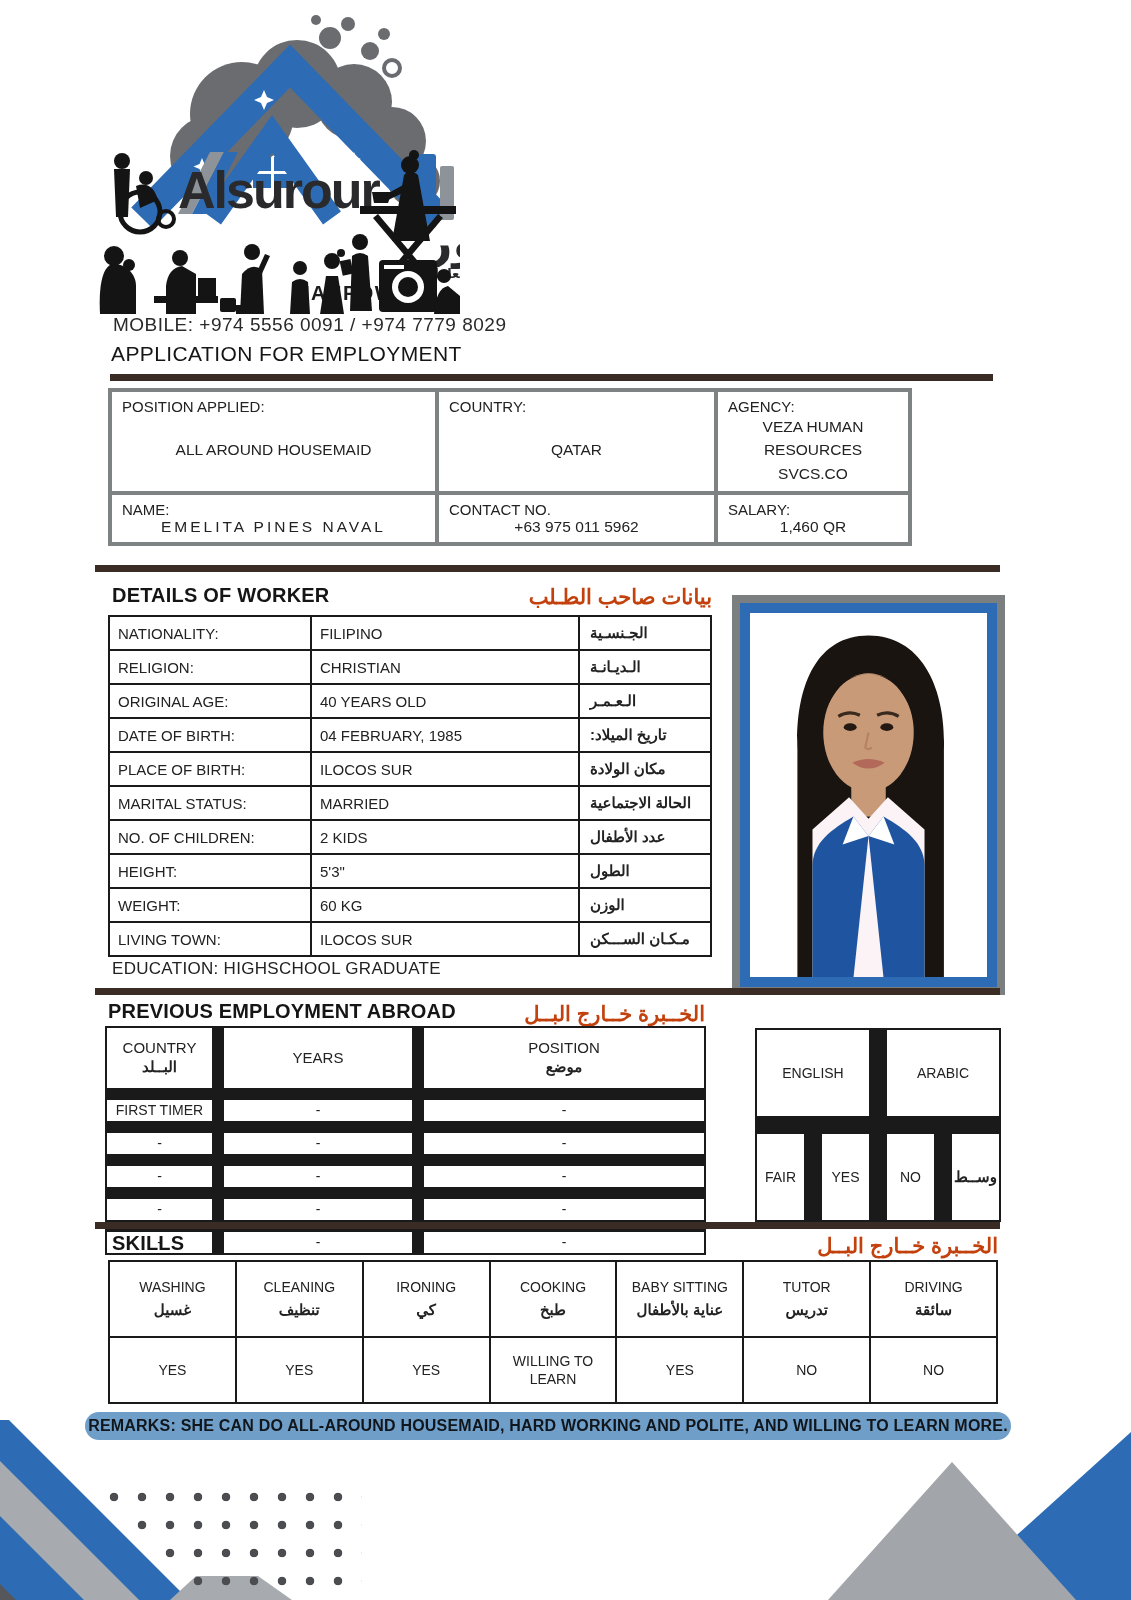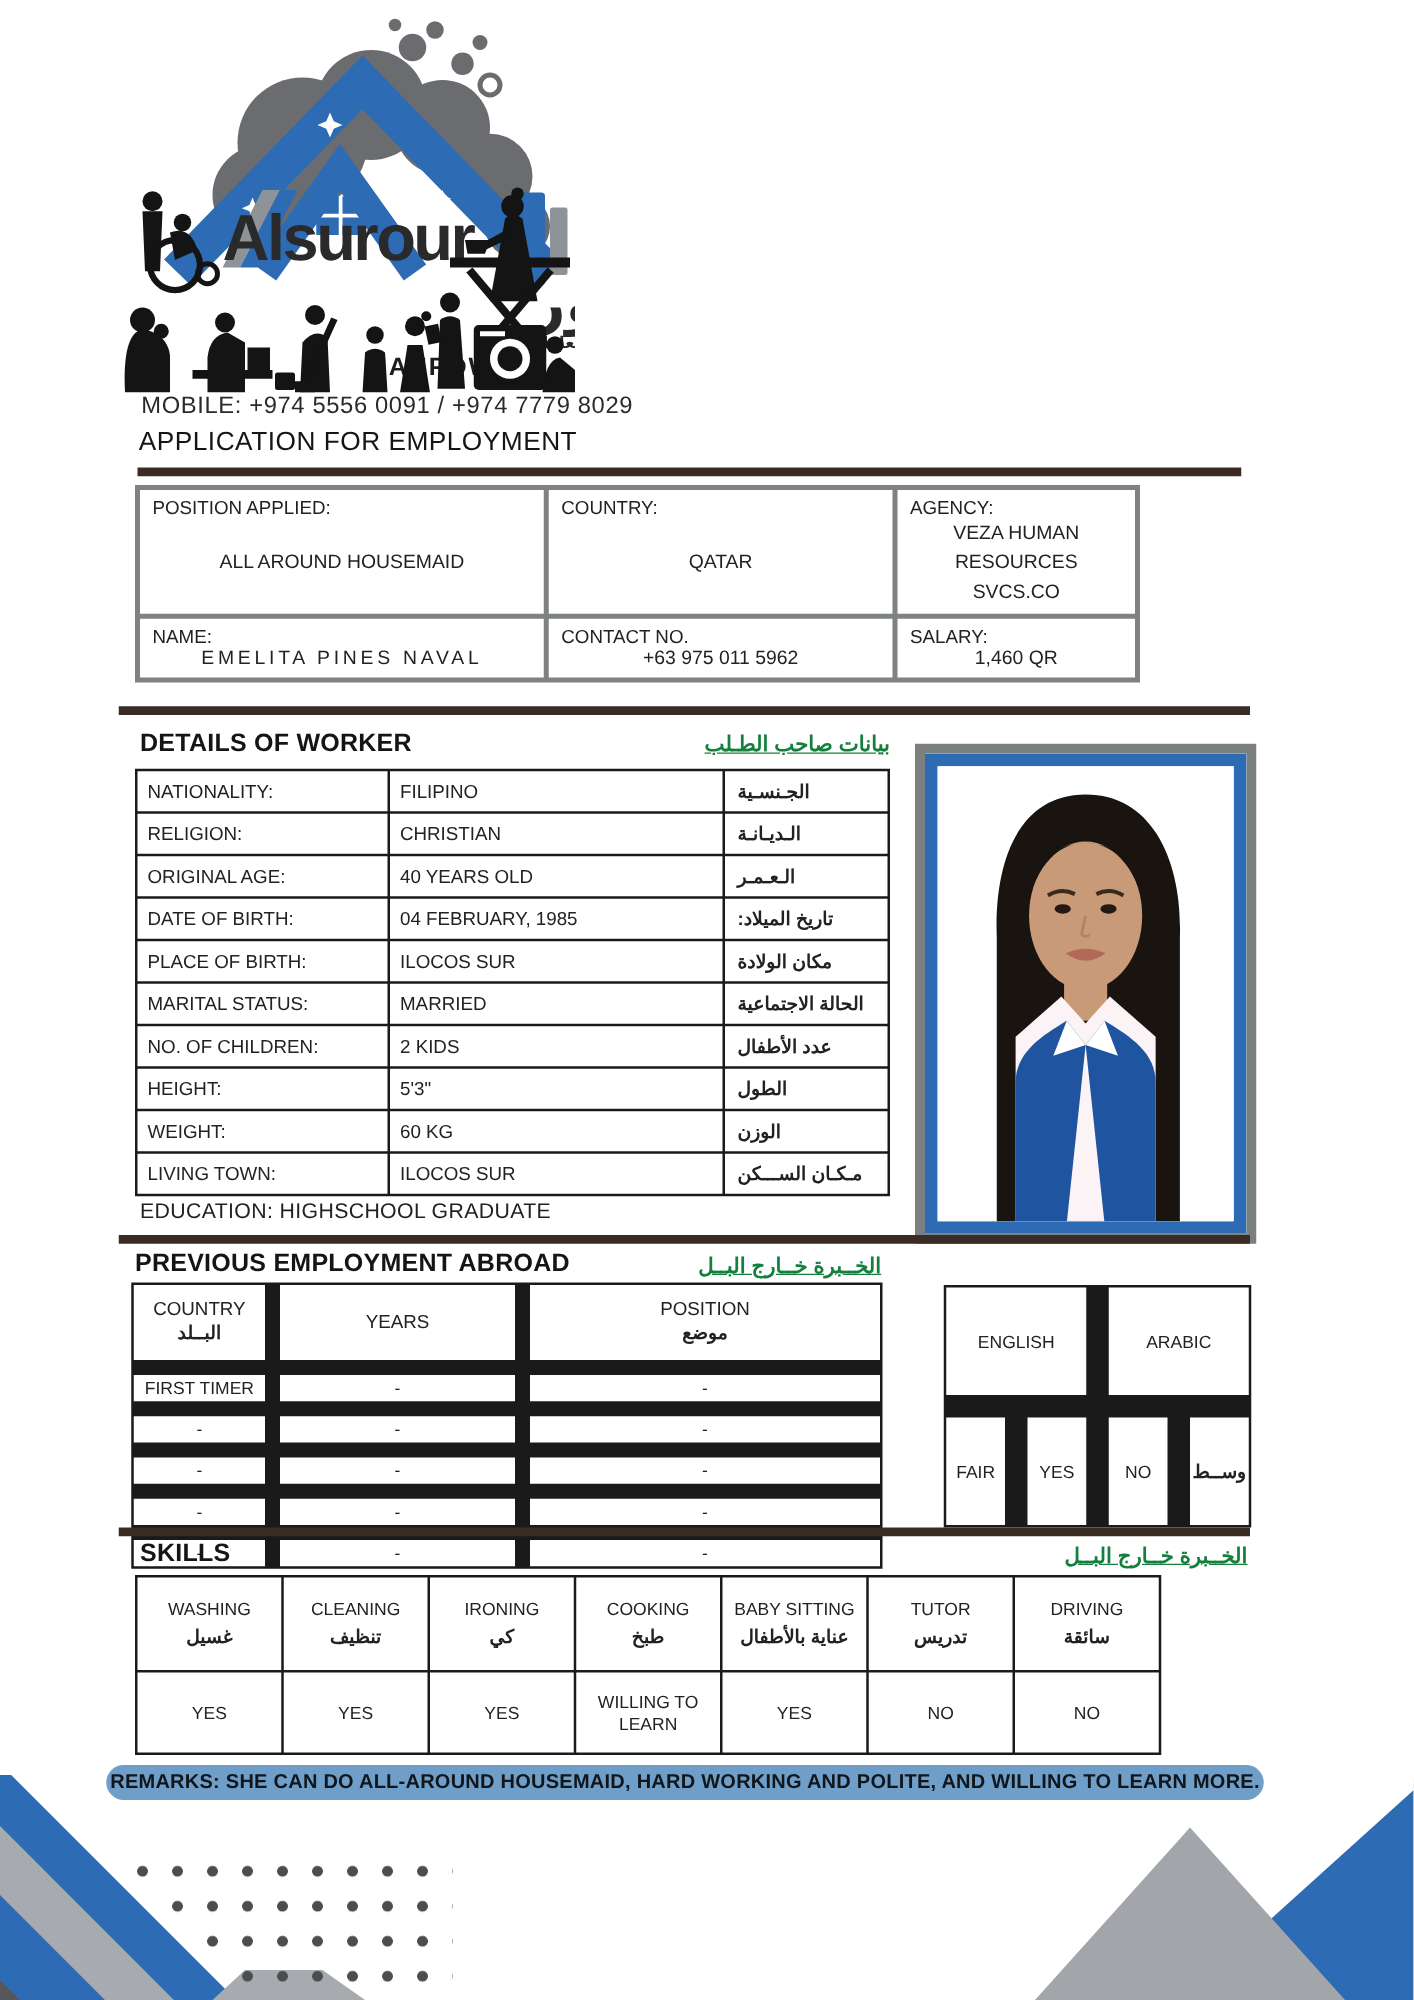--- a/index.html
+++ b/index.html
@@ -4,21 +4,21 @@
 <style>
   html,body{margin:0;padding:0;background:#e8e8e8;}
   .page{position:relative;width:1131px;height:1600px;background:#ffffff;overflow:hidden;
         font-family:"Liberation Sans",sans-serif;color:#1d1d1f;margin:0 auto;}
   .abs{position:absolute;}
   
   .mobile-line{left:113px;top:314px;font-size:19px;letter-spacing:.5px;color:#2a2a2c;}
   .h1{left:111px;top:342px;font-size:21px;font-weight:normal;letter-spacing:.4px;color:#151515;}
   .rule{height:7px;background:#3a2c24;}
   .sec-h{font-size:20px;font-weight:bold;color:#151515;letter-spacing:.2px;}
-  .sec-h-ar{font-size:17px;font-weight:bold;direction:rtl;color:#15803d;text-decoration:underline;}
+  .sec-h-ar{font-size:21px;font-weight:bold;direction:rtl;color:#c2410c;}
   
   .app-table{left:108px;top:388px;width:804px;height:158px;background:#7f8283;
              display:grid;grid-template-columns:323px 275px 1fr;grid-template-rows:1fr 1fr;
              gap:4px;padding:4px;box-sizing:border-box;}
   .app-cell{background:#fff;display:flex;flex-direction:column;padding:6px 10px;box-sizing:border-box;}
   .cell-label{font-size:15px;color:#222;}
   .cell-value{flex:1;display:flex;align-items:center;justify-content:center;font-size:15.5px;color:#222;text-align:center;}
   .cell-value.two-line{flex-direction:column;justify-content:center;line-height:1.5;}
   .name-spaced{letter-spacing:3px;}
   
@@ -42,21 +42,21 @@
   .e-cell .ar{direction:rtl;font-weight:bold;font-size:15px;}
   .e-head{font-size:15px;}
   
   .lang-table{left:755px;top:1028px;width:246px;background:#1a1a1a;display:grid;
               grid-template-columns:repeat(4,1fr);grid-template-rows:86px 86px;
               gap:18px;padding:2px;box-sizing:border-box;}
   .l-cell{background:#fff;display:flex;align-items:center;justify-content:center;font-size:14px;color:#222;}
   .l-span2{grid-column:span 2;}
   .l-ar{direction:rtl;font-weight:bold;font-size:15px;}
   
-  .skills-table{left:108px;top:1260px;width:821px;background:#1a1a1a;display:grid;
+  .skills-table{left:108px;top:1260px;width:890px;background:#1a1a1a;display:grid;
                 grid-template-columns:repeat(7,1fr);grid-template-rows:74px 64px;
                 gap:2px;padding:2px;box-sizing:border-box;}
   .s-cell{background:#fff;display:flex;flex-direction:column;align-items:center;justify-content:center;
           font-size:14px;color:#222;text-align:center;line-height:1.3;padding:2px;}
   .s-cell .ar{direction:rtl;font-weight:bold;font-size:15px;margin-top:4px;}
   
   .remarks{left:85px;top:1412px;width:926px;height:28px;border-radius:14px;background:#6f9fc8;
            display:flex;align-items:center;justify-content:center;}
   .remarks span{font-size:16px;font-weight:bold;color:#10161c;letter-spacing:.2px;}
   

